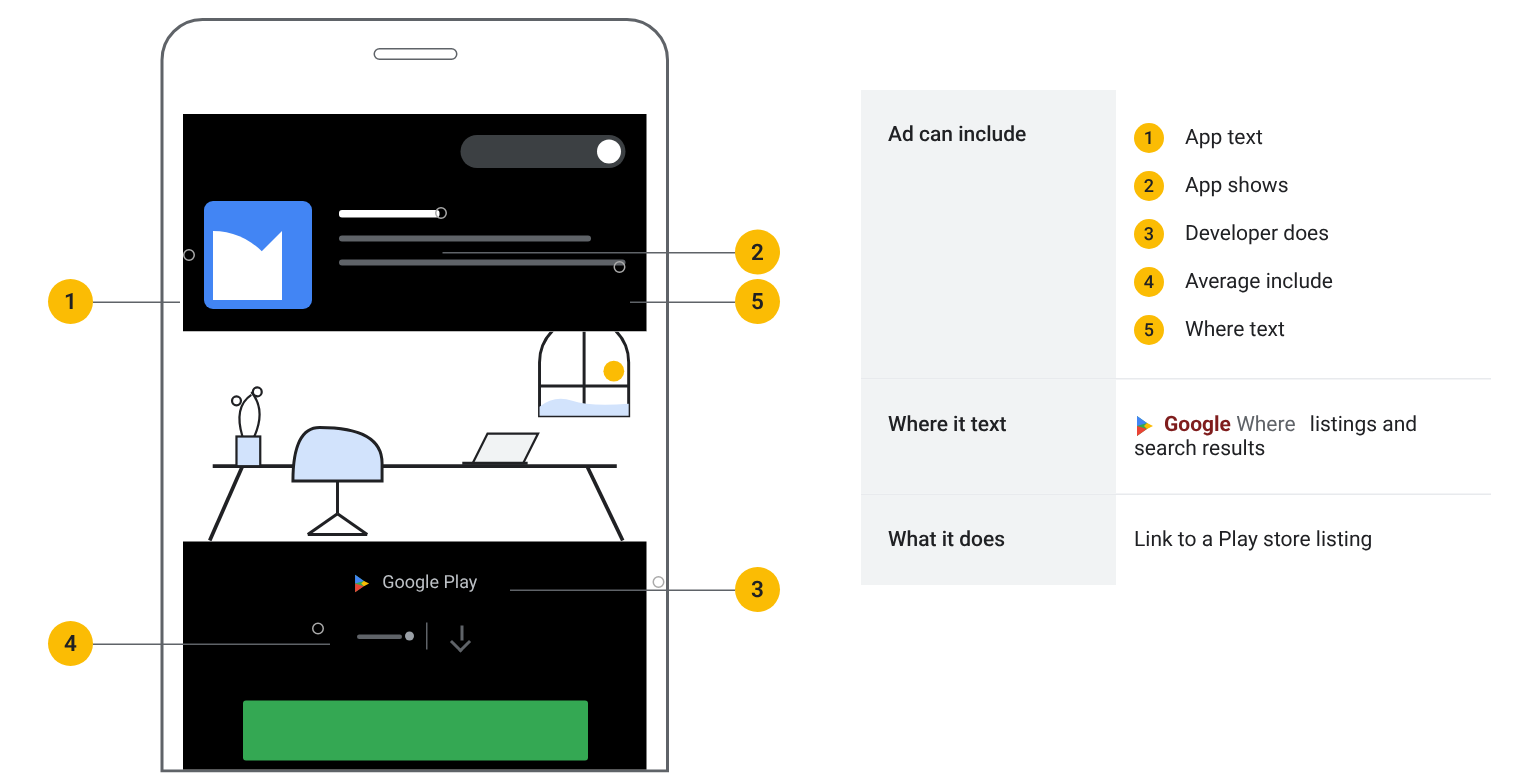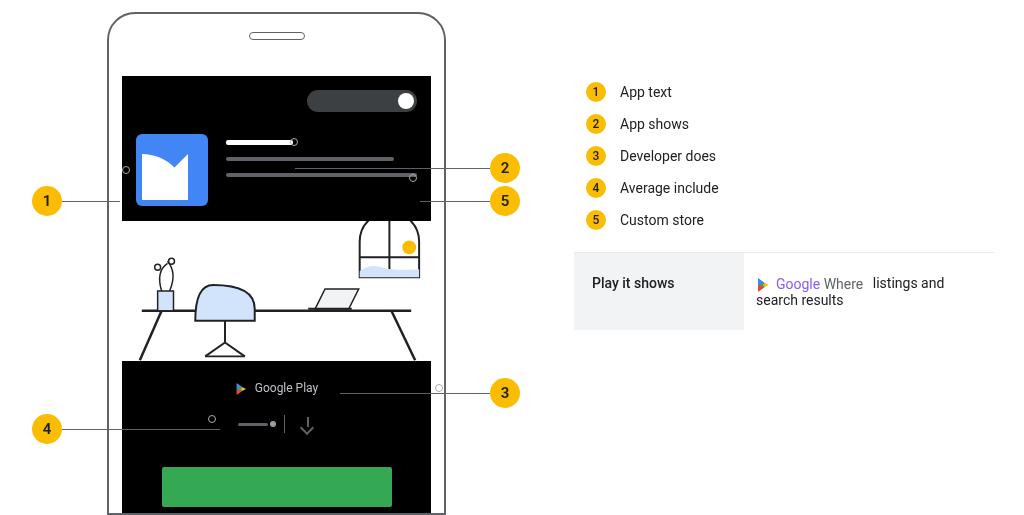--- a/index.html
+++ b/index.html
@@ -295,21 +295,21 @@
   .gp-inline {
     display: inline-flex;
     align-items: center;
     vertical-align: middle;
     margin-right: 6px;
   }
   .gp-brand {
     font-size: 14px;
     color: #5f6368;
   }
-  .gp-brand b { font-weight: 400; color: #8b5cf6; }
+  .gp-brand b { font-weight: 700; color: #7f1d1d; }
 
   
   .play-icon {
     width: 14px;
     height: 14px;
     position: relative;
     display: inline-block;
   }
 </style>
 </head>
@@ -415,58 +415,65 @@
 <div class="leader" style="left:340px; top:393px; width:150px;"></div>
 
 <div class="callout" style="left:32px; top:414px;">
     <span>4</span>
   </div>
 <div class="leader" style="left:62px; top:429px; width:158px;"></div>
 
 <div class="info">
 
   <div class="info-row">
+    <div class="info-label">Ad can include</div>
     <div class="info-content">
       <ul class="bullet-list">
         <li class="bullet-item">
           <span class="mini-badge">1</span>
           <span>App text</span>
         </li>
         <li class="bullet-item">
           <span class="mini-badge">2</span>
           <span>App shows</span>
         </li>
         <li class="bullet-item">
           <span class="mini-badge">3</span>
           <span>Developer does</span>
         </li>
         <li class="bullet-item">
           <span class="mini-badge">4</span>
           <span>Average include</span>
         </li>
         <li class="bullet-item">
           <span class="mini-badge">5</span>
-          <span>Custom store</span>
+          <span>Where text</span>
         </li>
       </ul>
     </div>
   </div>
 
   <div class="info-row">
-    <div class="info-label">Play it shows</div>
+    <div class="info-label">Where it text</div>
     <div class="info-content">
       <span class="gp-inline">
         <span class="play-icon" style="margin-right:6px;">
           <svg viewBox="0 0 24 24" width="16" height="16">
             <path d="M3 2 L17 12 L3 22 Z" fill="#34a853"></path>
             <path d="M3 2 L13 9 L3 12 Z" fill="#4285f4"></path>
             <path d="M3 22 L13 15 L3 12 Z" fill="#ea4335"></path>
             <path d="M13 9 L19 12 L13 15 L10 12 Z" fill="#fbbc04"></path>
           </svg>
         </span>
         <span class="gp-brand"><b>Google</b> <span>Where</span></span>
       </span>
       <span> listings and search results</span>
     </div>
   </div>
 
+  <div class="info-row">
+    <div class="info-label">What it does</div>
+    <div class="info-content">
+      <span>Link to a Play store listing</span>
+    </div>
+  </div>
 
 </div>
 
 </body></html>

